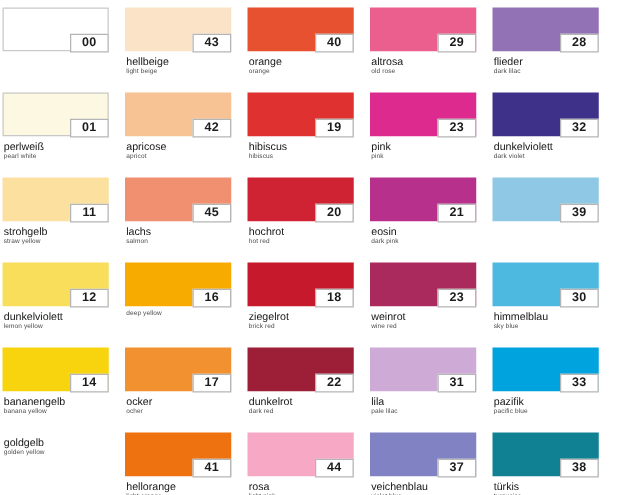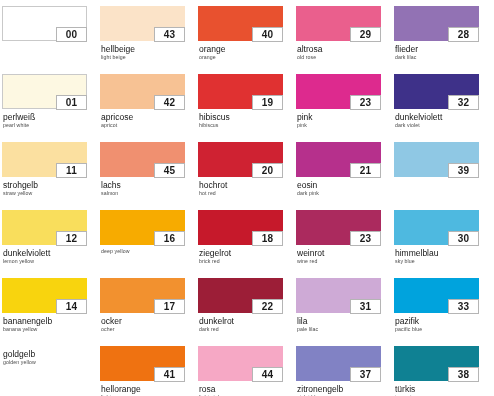--- a/index.html
+++ b/index.html
@@ -361,21 +361,21 @@
           <div class="name-de">rosa</div>
           <div class="name-en">light pink</div>
         </div>
       </div>
       <div class="cell">
         <div class="swatch-wrap">
           <div class="swatch" style="background: rgb(129, 130, 196);"></div>
           <div class="code-badge">37</div>
         </div>
         <div class="labels">
-          <div class="name-de">zitronengelb</div>
+          <div class="name-de">veichenblau</div>
           <div class="name-en">violet blue</div>
         </div>
       </div>
       <div class="cell">
         <div class="swatch-wrap">
           <div class="swatch" style="background: rgb(15, 129, 147);"></div>
           <div class="code-badge">38</div>
         </div>
         <div class="labels">
           <div class="name-de">türkis</div>

